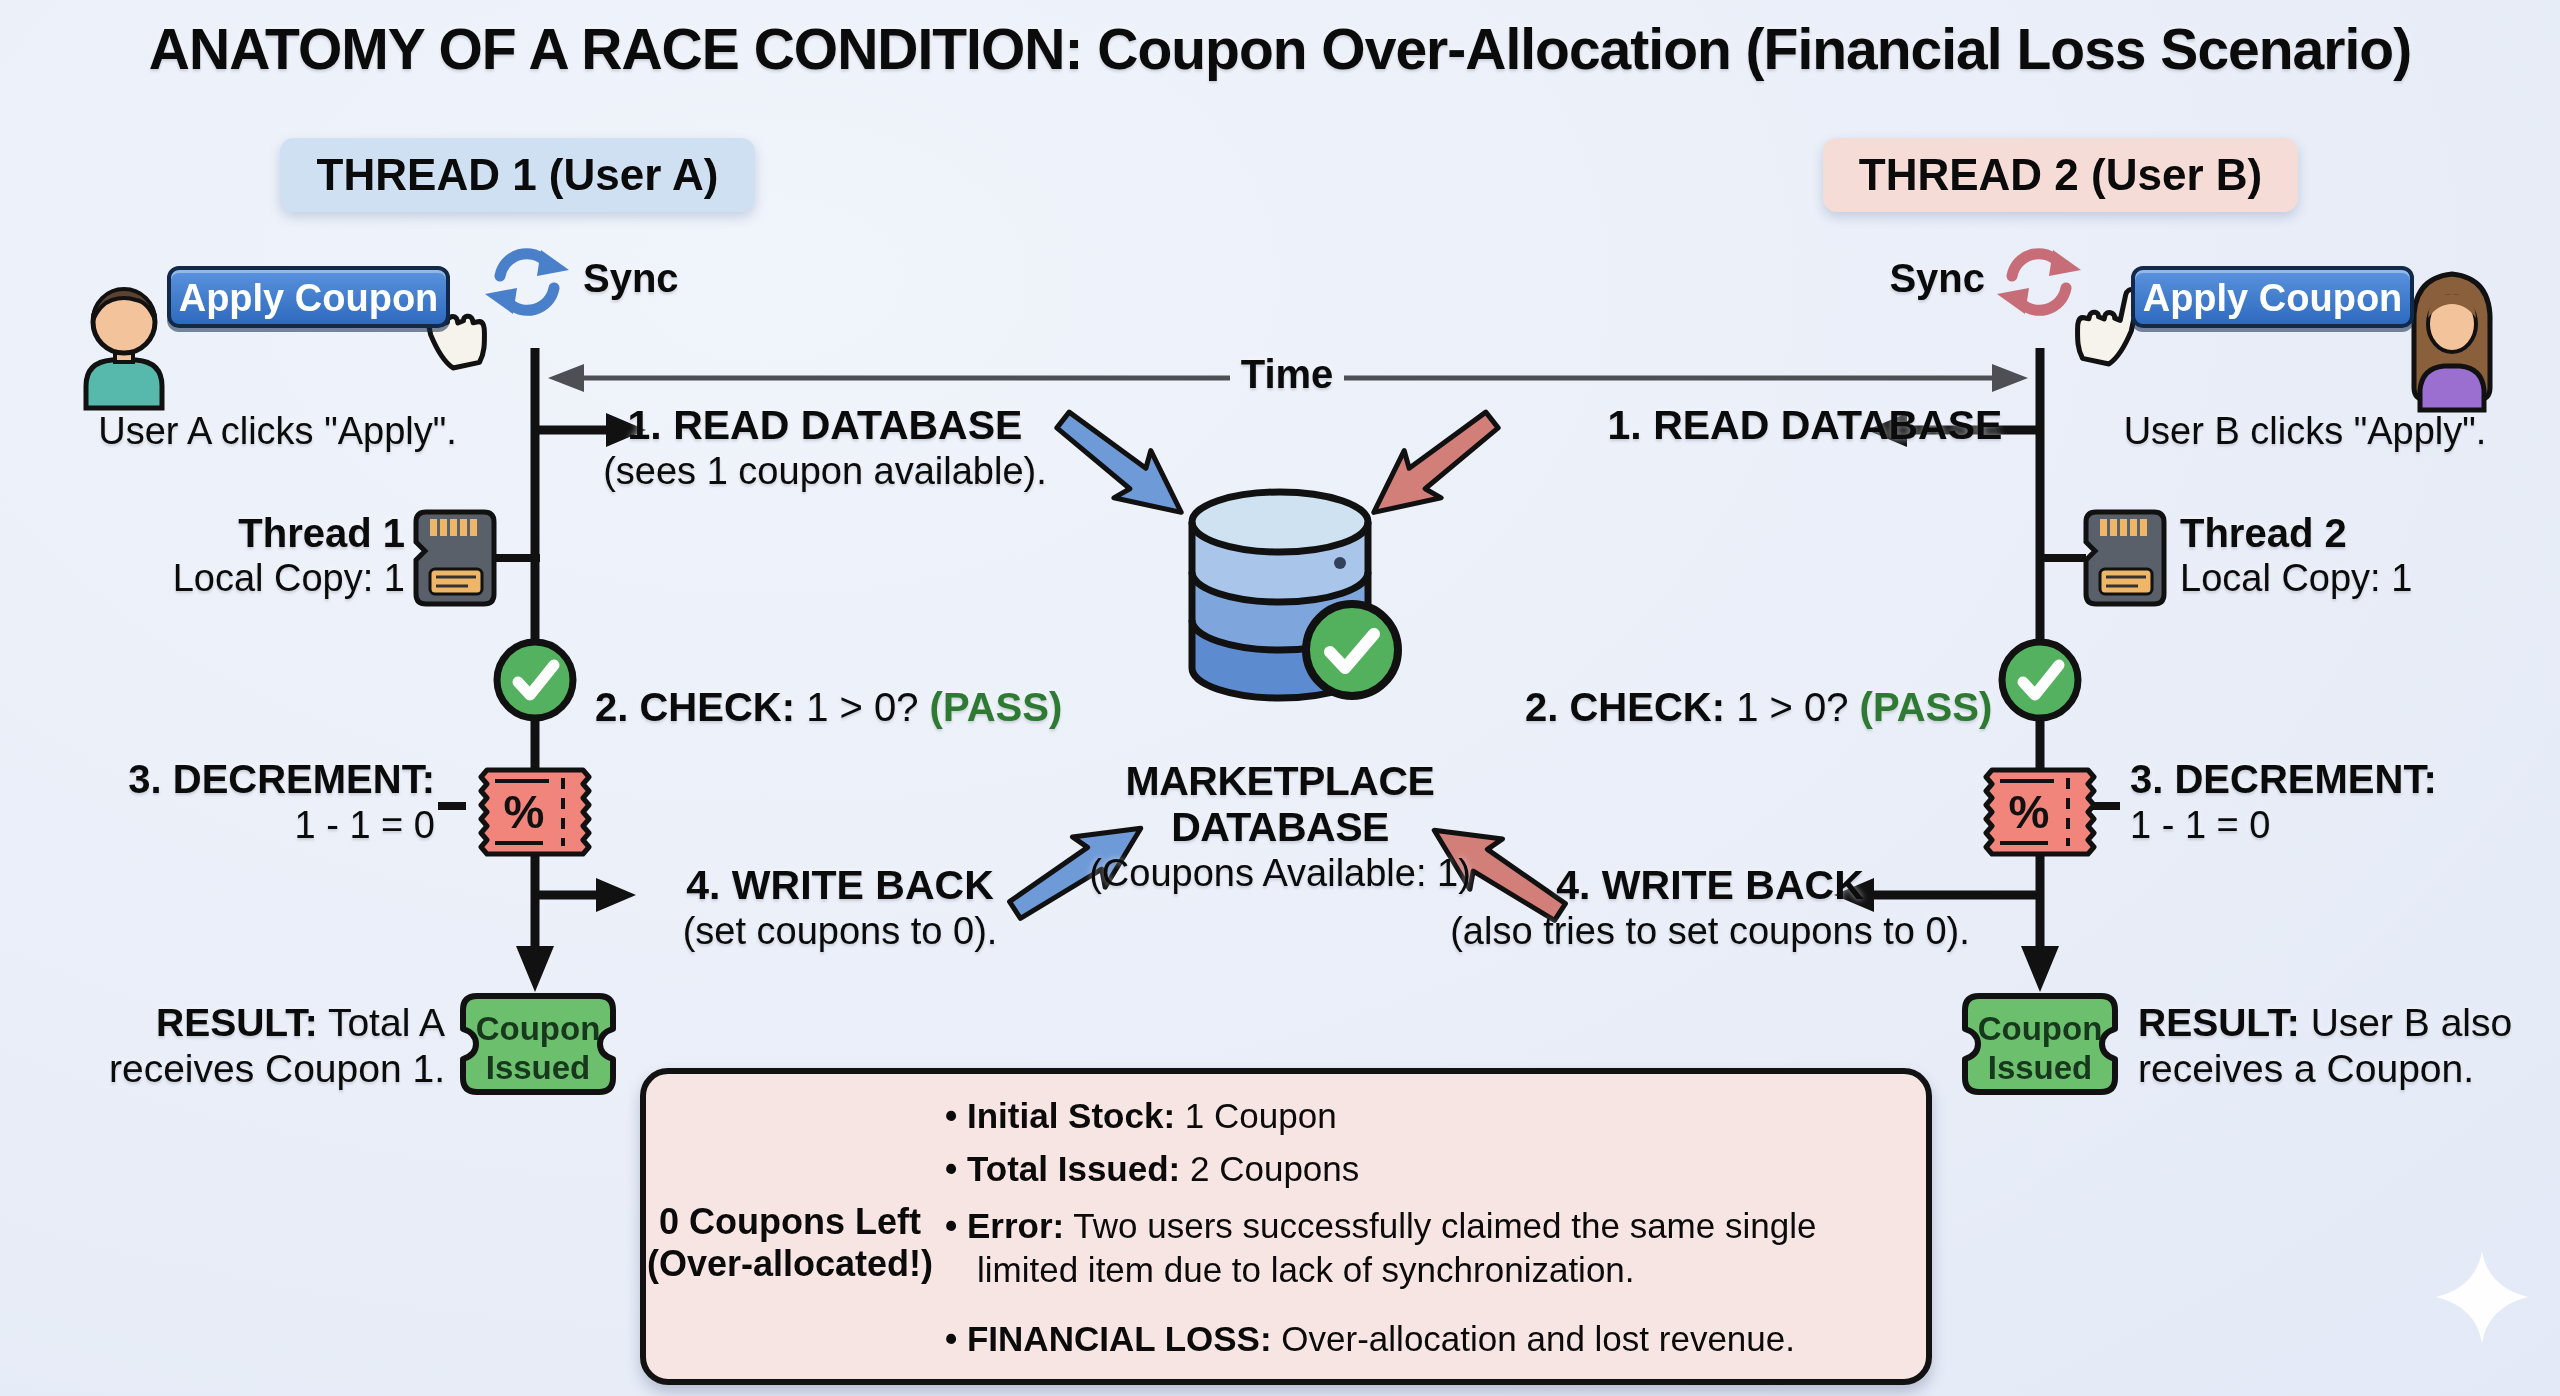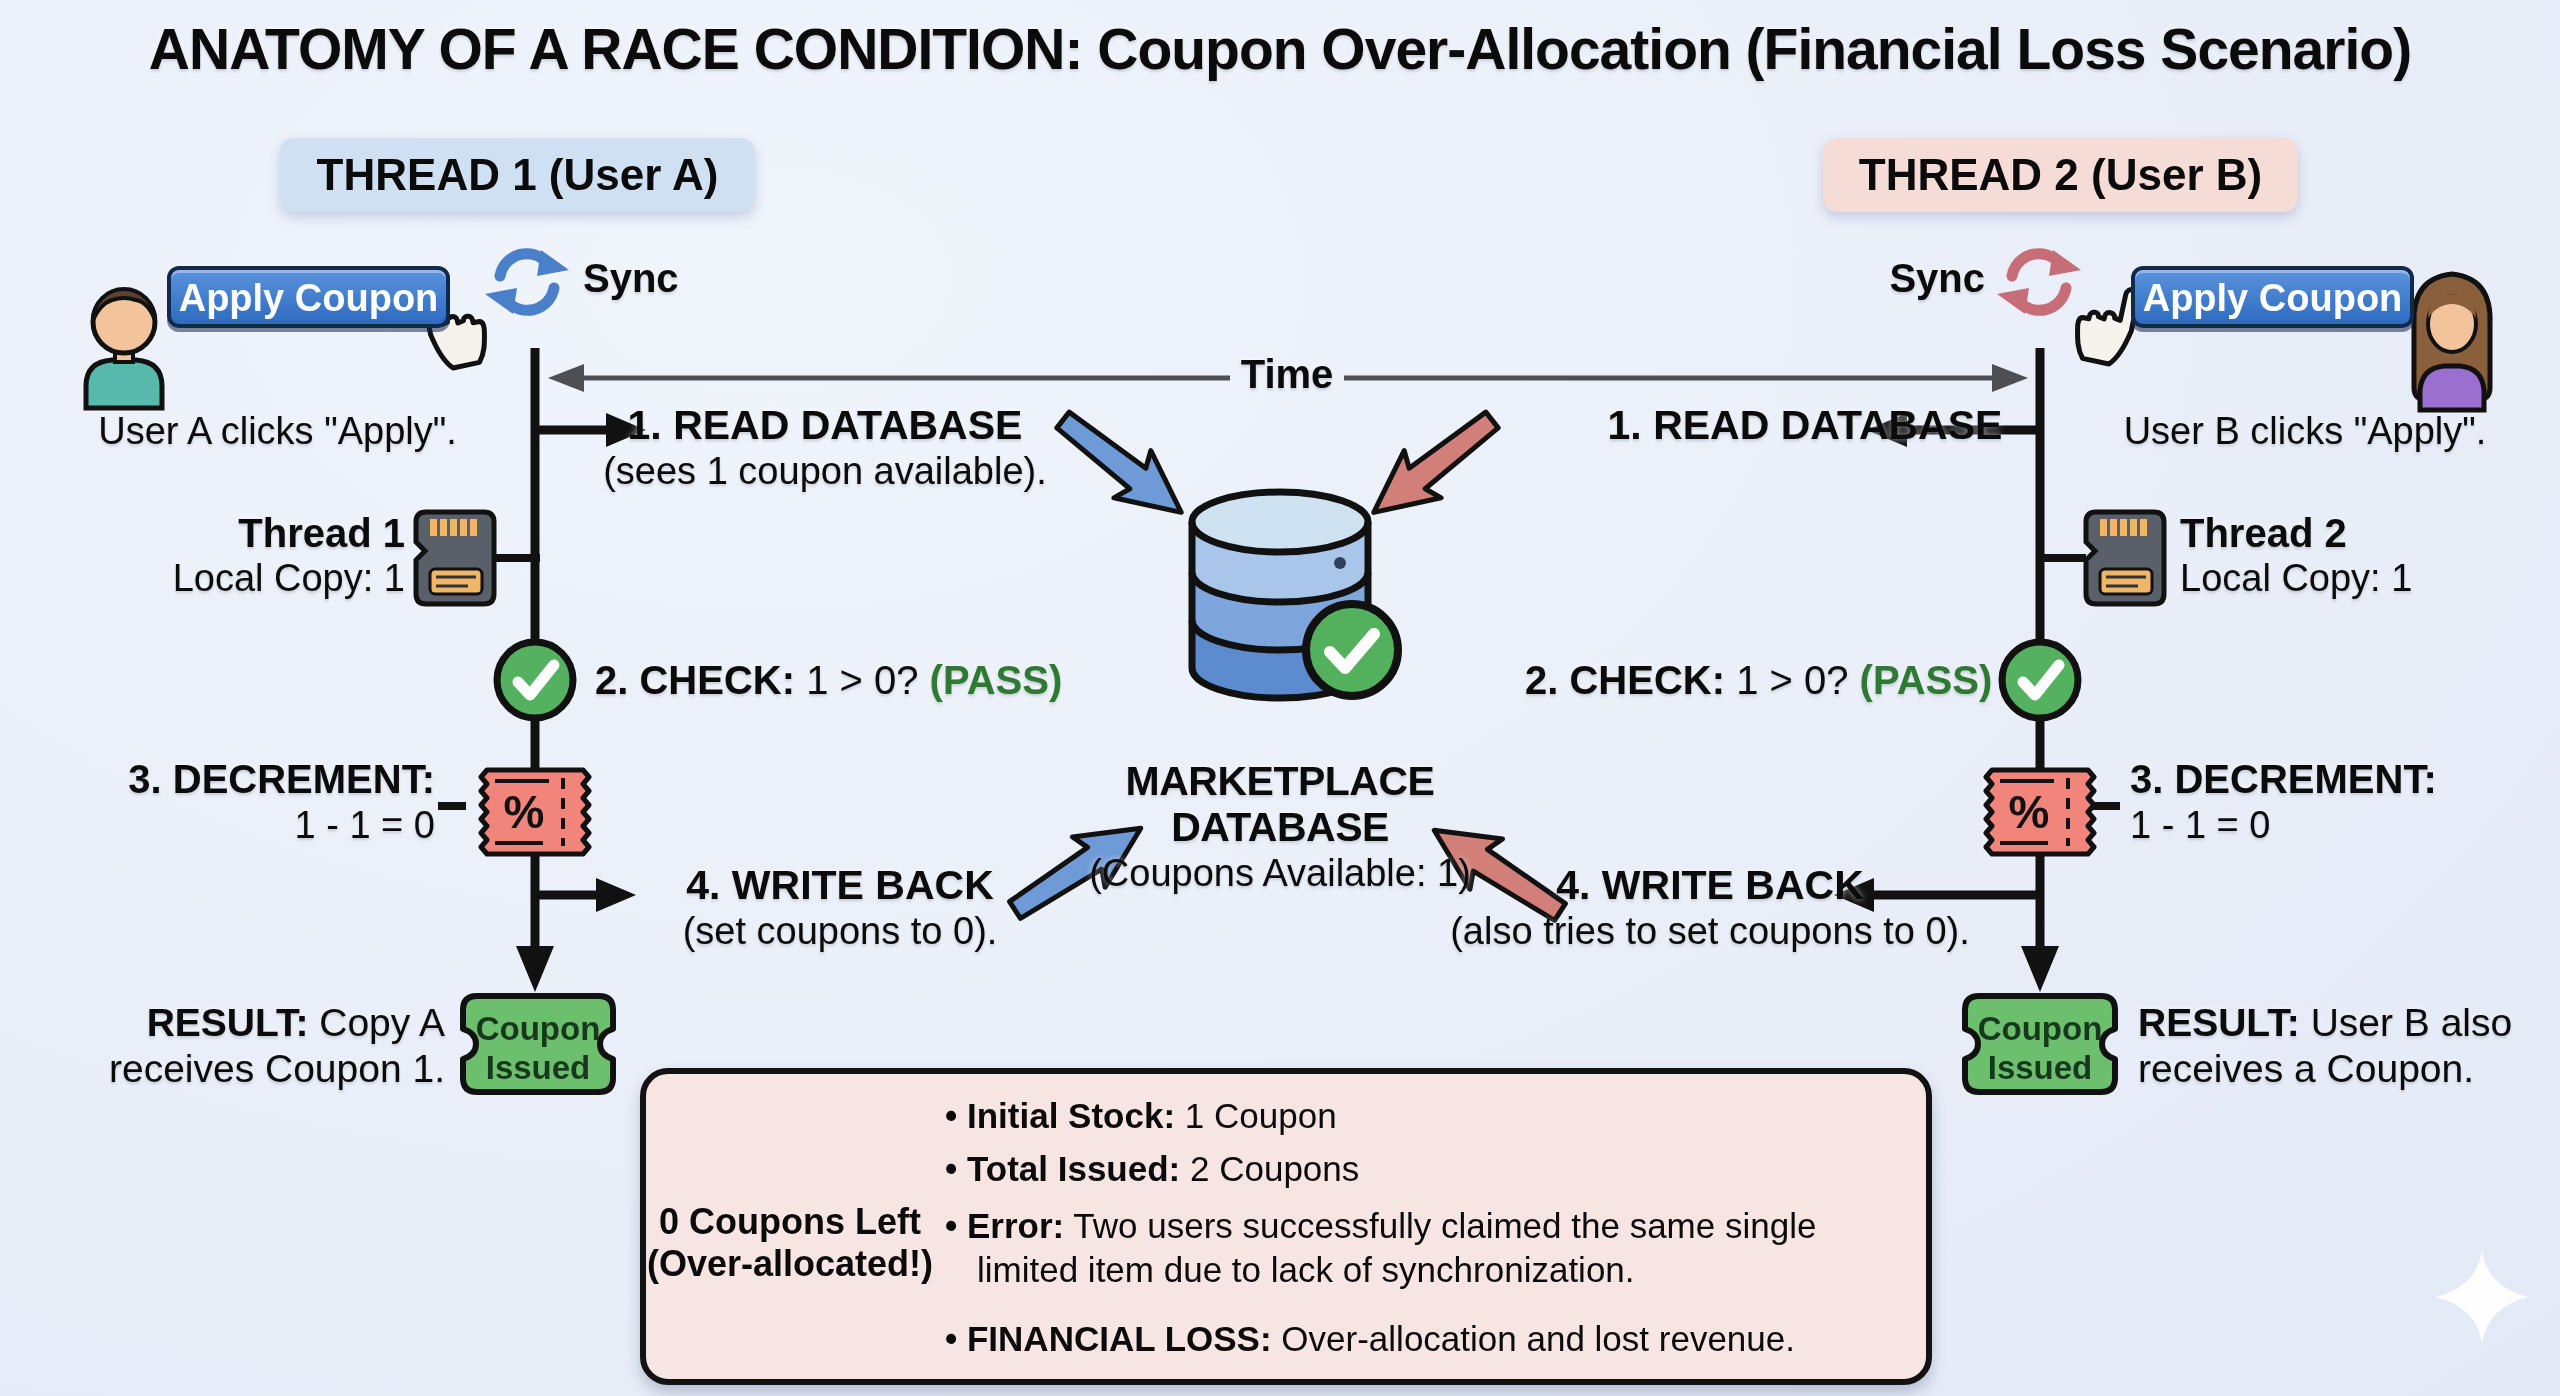--- a/index.html
+++ b/index.html
@@ -16,21 +16,21 @@
   .btn{border:4px solid #13294a;border-radius:12px;background:linear-gradient(#5a93dd,#2e6abf);
        color:#fff;font-weight:bold;font-size:38px;text-align:center;line-height:56px;
        box-shadow:0 4px 0 rgba(19,41,74,.55), inset 0 3px 0 rgba(255,255,255,.35);
        padding:0;width:283px;height:62px;font-family:inherit;margin-left:11px;}
   .cap{font-size:38px;text-align:center;white-space:nowrap;}
   .synclab{font-size:40px;font-weight:bold;}
   .timelab{font-size:40px;font-weight:bold;text-align:center;}
   .stepblock{text-align:center;white-space:nowrap;}
   .stepblock .st{font-weight:bold;font-size:41px;line-height:47px;}
   .stepblock .ss{font-size:38px;line-height:44px;}
-  .checkline{font-size:40px;white-space:nowrap;}
+  .checkline{font-size:40px;white-space:nowrap;margin-top:27px;}
   .checkline b{font-weight:bold;}
   .pass{color:#2e7a33;font-weight:bold;}
   .memblock .mt{font-weight:bold;font-size:40px;line-height:46px;}
   .memblock .mv{font-size:38px;line-height:44px;}
   .decblock .dt{font-weight:bold;font-size:40px;line-height:47px;}
   .decblock .dm{font-size:38px;line-height:44px;}
   .resblock{font-size:39px;line-height:46px;white-space:nowrap;}
   .badgetxt{font-weight:bold;font-size:33px;line-height:39px;text-align:center;color:#17381d;padding-top:9px;}
   .dbl{text-align:center;}
   .dbl .n{font-weight:bold;font-size:41px;line-height:46px;letter-spacing:-.5px;}
@@ -294,21 +294,21 @@
   <div class="abs stepblock halo" style="left:600px;top:862px;width:480px;">
     <div class="st">4. WRITE BACK</div>
     <div class="ss">(set coupons to 0).</div>
   </div>
   <div class="abs stepblock halo" style="left:1440px;top:862px;width:540px;">
     <div class="st">4. WRITE BACK</div>
     <div class="ss">(also tries to set coupons to 0).</div>
   </div>
 
   <div class="abs resblock halo" style="left:95px;top:1000px;width:350px;text-align:right;">
-    <div><b>RESULT:</b> <span>Copy A</span></div>
+    <div><b>RESULT:</b> <span>Total A</span></div>
     <div>receives Coupon 1.</div>
   </div>
   <div class="abs resblock halo" style="left:2138px;top:1000px;width:400px;">
     <div><b>RESULT:</b> <span>User B also</span></div>
     <div>receives a Coupon.</div>
   </div>
 
   <div class="abs badgetxt" style="left:463px;top:1000px;width:150px;">
     <div>Coupon</div>
     <div>Issued</div>

